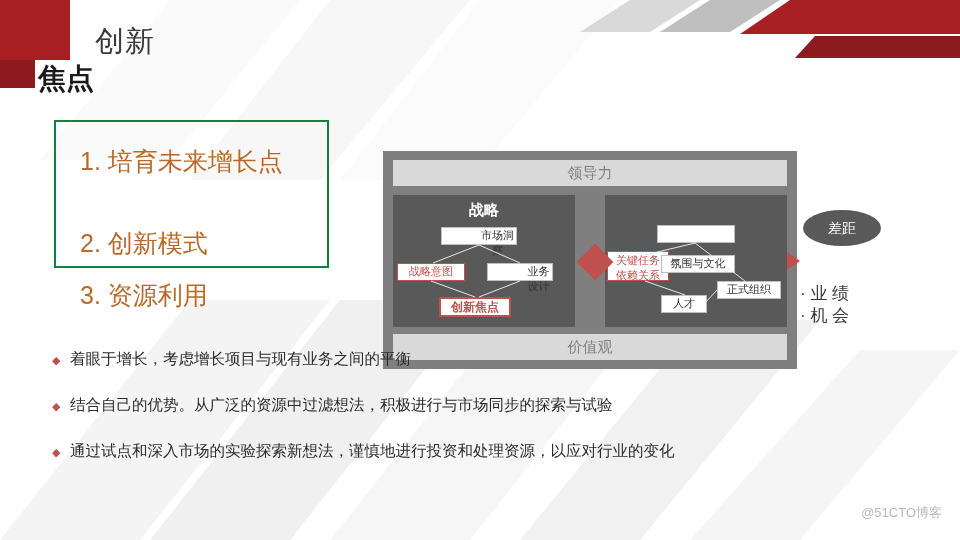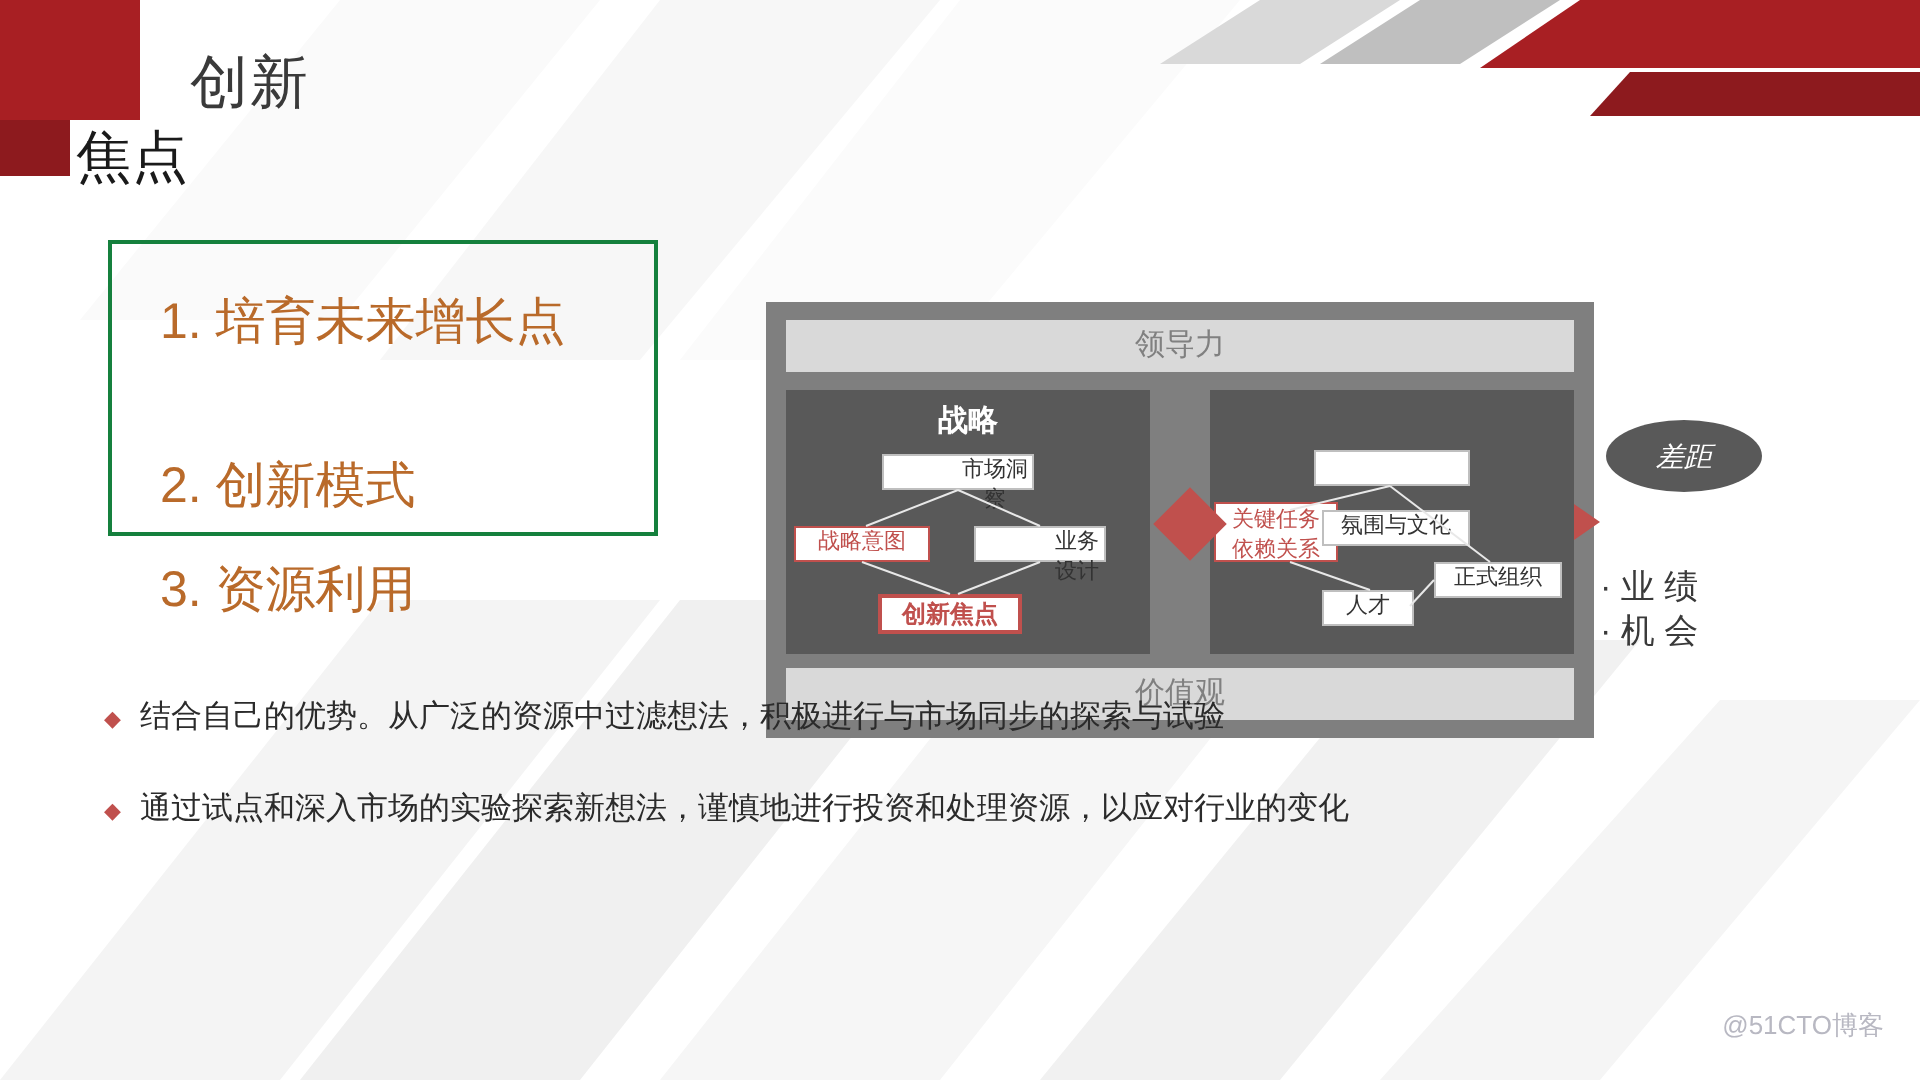--- a/index.html
+++ b/index.html
@@ -49,21 +49,21 @@
     left: 95px; top: 22px;
     font-size: 29px;
     color: #3a3a3a;
     letter-spacing: 1px;
   }
   .title-sub {
     position: absolute;
     left: 38px; top: 60px;
     font-size: 28px;
     color: #1a1a1a;
-    font-weight: normal;
+    font-weight: bold;
   }
   
   .list-box {
     position: absolute;
     left: 54px; top: 120px;
     width: 275px; height: 148px;
     border: 2px solid #15803d;
     box-sizing: border-box;
   }
   .list-item {
@@ -152,21 +152,20 @@
     background: #c0504d;
     transform: rotate(45deg);
   }
   .ellipse {
     position: absolute;
     background: #595959;
     border-radius: 50%;
     color: #ffffff;
     font-size: 14px;
     text-align: center;
-    font-style: italic;
   }
   .arrow-red {
     position: absolute;
     width: 0; height: 0;
     border-top: 9px solid transparent;
     border-bottom: 9px solid transparent;
     border-left: 13px solid #c0504d;
   }
   .right-notes {
     position: absolute;
@@ -281,18 +280,19 @@
   </div>
 
   <div class="ellipse" style="left:803px; top:210px; width:78px; height:36px; line-height:36px;">差距</div>
 
   <div class="right-notes">
     <div>· 业 绩</div>
     <div>· 机 会</div>
   </div>
 
   <div class="bullets">
+    <div class="bullet">着眼于增长，考虑增长项目与现有业务之间的平衡</div>
     <div class="bullet">结合自己的优势。从广泛的资源中过滤想法，积极进行与市场同步的探索与试验</div>
     <div class="bullet">通过试点和深入市场的实验探索新想法，谨慎地进行投资和处理资源，以应对行业的变化</div>
   </div>
 
   <div class="watermark">@51CTO博客</div>
 </div>
 
 </body></html>

